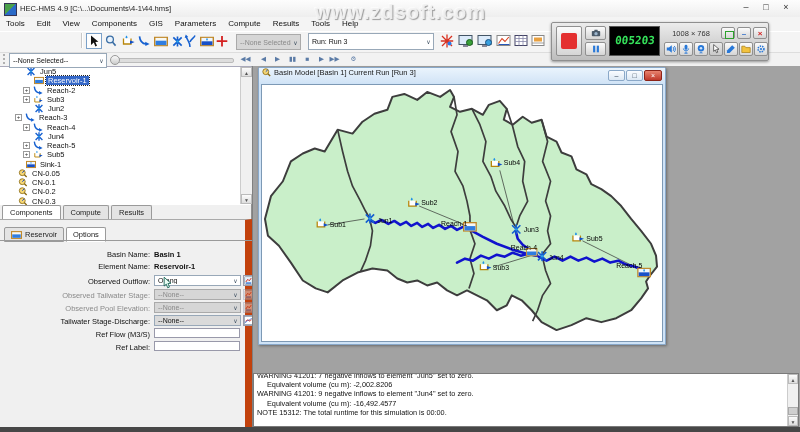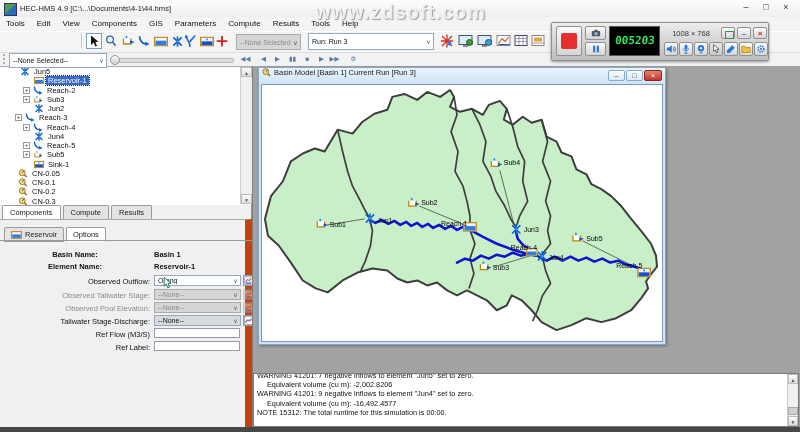--- a/index.html
+++ b/index.html
@@ -58,21 +58,21 @@
 
   #panel-tabs{left:0;top:205px;width:252px;height:14px;background:#f0f0f0;border-right:1px solid #909090;box-sizing:border-box;display:flex;align-items:flex-end;}
   .ptab{font-size:7.5px;padding:2px 7px 2px 7px;border:1px solid #9a9a9a;border-bottom:none;background:#e4e4e4;border-radius:2px 2px 0 0;margin-left:2px;color:#222;}
   .ptab.active{background:#fff;position:relative;top:1px;padding-bottom:3px;}
 
   #editor{left:0;top:219px;width:252px;height:209px;background:#f0f0f0;border-right:7px solid #c2410c;border-top:1px solid #aaa;box-sizing:border-box;}
   .etab{top:7px;height:13px;font-size:7.5px;display:flex;align-items:center;gap:3px;padding:0 6px;border:1px solid #9a9a9a;background:#e4e4e4;border-radius:2px 2px 0 0;color:#222;}
   .etab.active{background:#fff;border-bottom-color:#fff;}
   #etab-line{left:0;top:20px;width:252px;height:1px;background:#9a9a9a;}
   .flabel{font-size:7.5px;color:#111;text-align:right;width:150px;left:0;}
-  .flabel.b{font-weight:bold;text-align:center;}
+  .flabel.b{font-weight:normal;}
   .fval{font-size:7.5px;color:#111;font-weight:bold;}
   .fcombo{left:154px;width:87px;height:11px;box-sizing:border-box;}
   .fcombo .cv{font-size:7px;}
   .finput{left:154px;width:86px;height:10px;background:#fff;border:1px solid #99a;box-sizing:border-box;}
   .gbtn{left:243px;width:11px;height:11px;border:1px solid #99a;background:linear-gradient(#fcfcfc,#e0e0e0);box-sizing:border-box;}
   .gbtn.disabled{opacity:.45;}
   .gbtn svg{display:block;width:9px;height:9px;margin:0 auto;}
 
   
   #desktop{left:252px;top:66px;width:548px;height:362px;background:#a2a2a2;border-left:1px solid #808080;box-sizing:border-box;}
@@ -275,21 +275,21 @@
   <span class="abs pbtn" style="left:238px">◀◀</span>
   <span class="abs pbtn" style="left:256px">◀</span>
   <span class="abs pbtn" style="left:270px">▶</span>
   <span class="abs pbtn" style="left:285px">▮▮</span>
   <span class="abs pbtn" style="left:300px">■</span>
   <span class="abs pbtn" style="left:314px">▶</span>
   <span class="abs pbtn" style="left:327px">▶▶</span>
   <span class="abs pbtn" style="left:346px">⚙</span>
 
   <div class="abs" id="tree">
-    <div class="trow" style="padding-left:20px">
+    <div class="trow" style="padding-left:26px">
       <svg class="ti">
           <use href="#s-junction"></use>
         </svg>
       <span class="tl">Jun5</span>
     </div>
     <div class="trow" style="padding-left:34px">
       <svg class="ti">
           <use href="#s-reservoir"></use>
         </svg>
       <span class="tl sel">Reservoir-1</span>
@@ -341,21 +341,21 @@
         </svg>
       <span class="tl">Reach-5</span>
     </div>
     <div class="trow" style="padding-left:23px">
       <span class="exp">+</span>
       <svg class="ti">
           <use href="#s-subbasin"></use>
         </svg>
       <span class="tl">Sub5</span>
     </div>
-    <div class="trow" style="padding-left:34px">
+    <div class="trow" style="padding-left:26px">
       <svg class="ti">
           <use href="#s-sink"></use>
         </svg>
       <span class="tl">Sink-1</span>
     </div>
     <div class="trow" style="padding-left:18px">
       <svg class="ti">
           <use href="#s-paired"></use>
         </svg>
       <span class="tl">CN-0.05</span>

